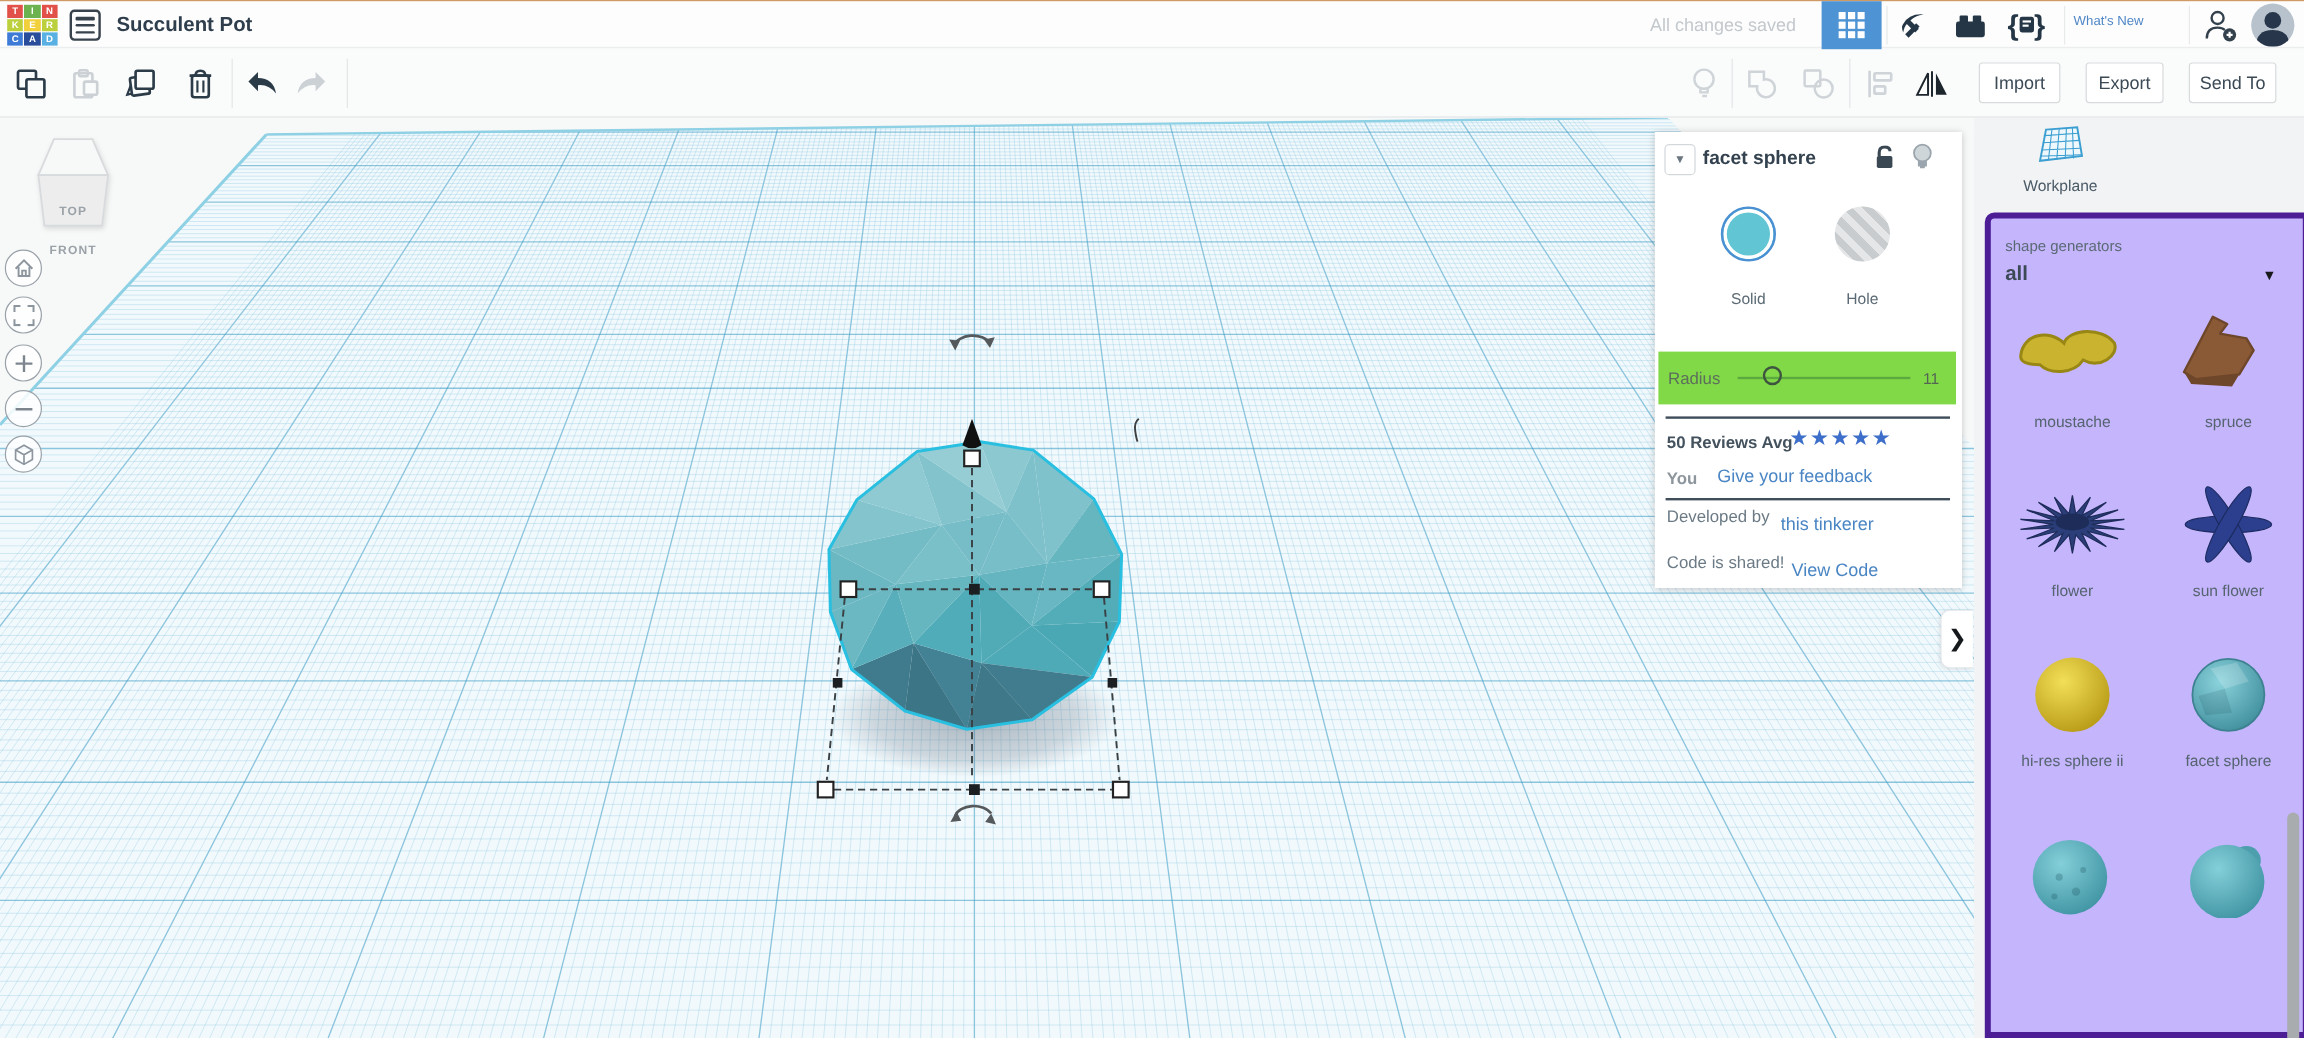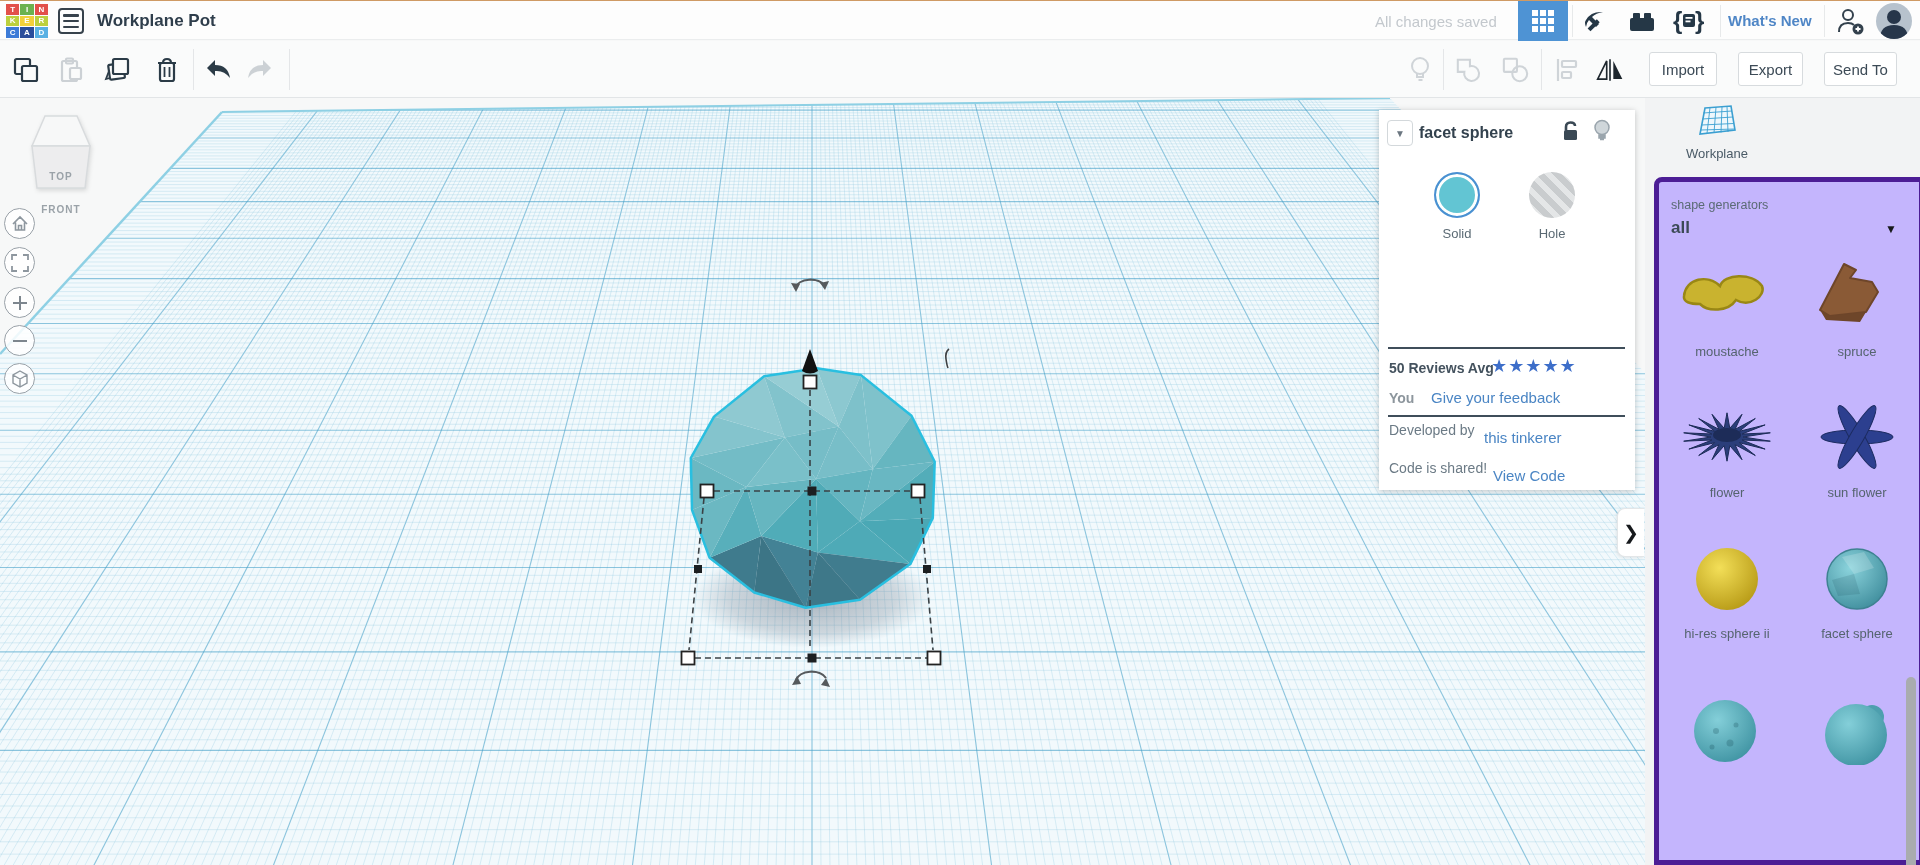--- a/index.html
+++ b/index.html
@@ -17,21 +17,21 @@
   .list-btn { position:absolute; left:58px; top:7px; width:26px; height:26px;
     border:2px solid #37424c; border-radius:4px; padding:4px 3px;
     display:flex; flex-direction:column; justify-content:space-between; }
   .list-btn i { display:block; height:2.5px; background:#37424c; border-radius:1px; }
   .doc-title { position:absolute; left:97px; top:10px; font-size:17px; font-weight:bold; color:#2f3e4c; }
   .saved { position:absolute; left:1375px; top:12px; font-size:15px; color:#c3c8cd; }
   .tile-btn { position:absolute; top:0; height:40px; display:flex; align-items:center; justify-content:center; }
   .grid-tile { left:1518px; width:50px; background:#4e93d4; }
   .tb-icon { position:absolute; top:6px; width:34px; height:28px; display:flex; align-items:center; justify-content:center; }
   .tb-sep { position:absolute; top:4px; width:1px; height:32px; background:#e7e9ea; }
-  .whats-new { position:absolute; left:1728px; top:11px; font-size:15px; color:#4f86c6; cursor:pointer;font-weight:bold; }
+  .whats-new { position:absolute; left:1728px; top:11px; font-size:11px; color:#4f86c6; cursor:pointer; }
   .avatar { position:absolute; left:1876px; top:2px; width:36px; height:36px; border-radius:50%;
     background:#b7c2cd; overflow:hidden; }
 
   
   .toolbar { position:absolute; left:0; top:41px; width:1920px; height:57px;
     background:#fafbfb; border-bottom:1px solid #e2e5e7; z-index:29; }
   .t-icon { position:absolute; top:15px; width:28px; height:28px; display:flex; align-items:center; justify-content:center; }
   .t-sep { position:absolute; top:8px; width:1px; height:41px; background:#e4e6e8; }
   .t-btn { position:absolute; top:11px; height:34px; background:#fff; border:1px solid #d7dbde;
     border-radius:3px; font-size:15px; color:#3c4a56; display:flex; align-items:center; justify-content:center; cursor:pointer; }
@@ -57,21 +57,21 @@
   .insp-dd { position:absolute; left:8px; top:10px; width:26px; height:26px; border:1px solid #d3d8db;
     border-radius:4px; background:#fff; display:flex; align-items:center; justify-content:center;
     font-size:10px; color:#6b7680; cursor:pointer; }
   .insp-title { position:absolute; left:40px; top:14px; font-size:16px; font-weight:bold; color:#33424e; }
   .insp-lock { position:absolute; left:182px; top:11px; cursor:pointer; }
   .insp-bulb { position:absolute; left:214px; top:9px; cursor:pointer; }
   .mat { position:absolute; top:62px; width:80px; text-align:center; cursor:pointer; }
   .mat .disc { width:46px; height:46px; border-radius:50%; margin:0 auto; }
   .mat.solid .disc { background:#62c5d3; border:2px solid #4a90d2; box-shadow:inset 0 0 0 3px #fff; }
   .mat.hole .disc { background:repeating-linear-gradient(45deg,#c9ccce 0 6px,#e4e6e7 6px 12px); }
-  .mat .mlabel { margin-top:8px; font-size:13px; color:#5b6a74; }
+  .mat .mlabel { margin-top:23px; font-size:13px; color:#5b6a74; }
   .radius-row { position:absolute; left:3px; top:183px; width:248px; height:44px; background:#82d948;
     display:flex; align-items:center; }
   .radius-label { position:absolute; left:8px; font-size:14px; color:#5c6e5c; }
   .radius-track { position:absolute; left:66px; top:21px; width:144px; height:2px; background:#5aaa3f; }
   .radius-knob { position:absolute; left:87px; top:12px; width:16px; height:16px; border-radius:50%;
     border:2px solid #3e5340; background:transparent; cursor:pointer; }
   .radius-value { position:absolute; right:14px; font-size:13px; color:#546453; }
   .insp-div { position:absolute; left:9px; width:237px; height:2px; background:#3f4e5a; }
   .reviews-label { position:absolute; left:10px; top:250px; font-size:14px; font-weight:bold; color:#44525e; }
   .stars { position:absolute; left:112px; top:245px; font-size:18px; letter-spacing:1px; color:#3d6ec9; }
@@ -114,21 +114,21 @@
         <span style="background: rgb(188, 208, 62);">R</span>
         <span style="background: rgb(61, 123, 215);">C</span>
         <span style="background: rgb(42, 77, 155);">A</span>
         <span style="background: rgb(88, 176, 227);">D</span>
       </div>
     <div class="list-btn">
         <i></i>
         <i></i>
         <i></i>
       </div>
-    <div class="doc-title">Workplane Pot</div>
+    <div class="doc-title">Succulent Pot</div>
     <div class="saved">All changes saved</div>
 
     <div class="tile-btn grid-tile">
       <svg width="22" height="22" viewBox="0 0 22 22">
         <g fill="#fff">
             <rect x="0" y="0" width="6" height="6"></rect>
             <rect x="8" y="0" width="6" height="6"></rect>
             <rect x="16" y="0" width="6" height="6"></rect>
         <rect x="0" y="8" width="6" height="6"></rect>
             <rect x="8" y="8" width="6" height="6"></rect>
@@ -787,20 +787,26 @@
       </svg>
     </div>
     <div class="mat solid" style="left:38px">
       <div class="disc"></div>
       <div class="mlabel">Solid</div>
     </div>
     <div class="mat hole" style="left:133px">
       <div class="disc"></div>
       <div class="mlabel">Hole</div>
     </div>
+    <div class="radius-row">
+      <span class="radius-label">Radius</span>
+      <div class="radius-track"></div>
+      <div class="radius-knob"></div>
+      <span class="radius-value">11</span>
+    </div>
     <div class="insp-div" style="top:237px"></div>
     <div class="reviews-label">50 Reviews Avg</div>
     <div class="stars">★★★★★</div>
     <div class="you-label">You</div>
     <div class="link feedback-link">Give your feedback</div>
     <div class="insp-div" style="top:305px"></div>
     <div class="dev-label">Developed by</div>
     <div class="link dev-link">this tinkerer</div>
     <div class="code-label">Code is shared!</div>
     <div class="link code-link">View Code</div>

